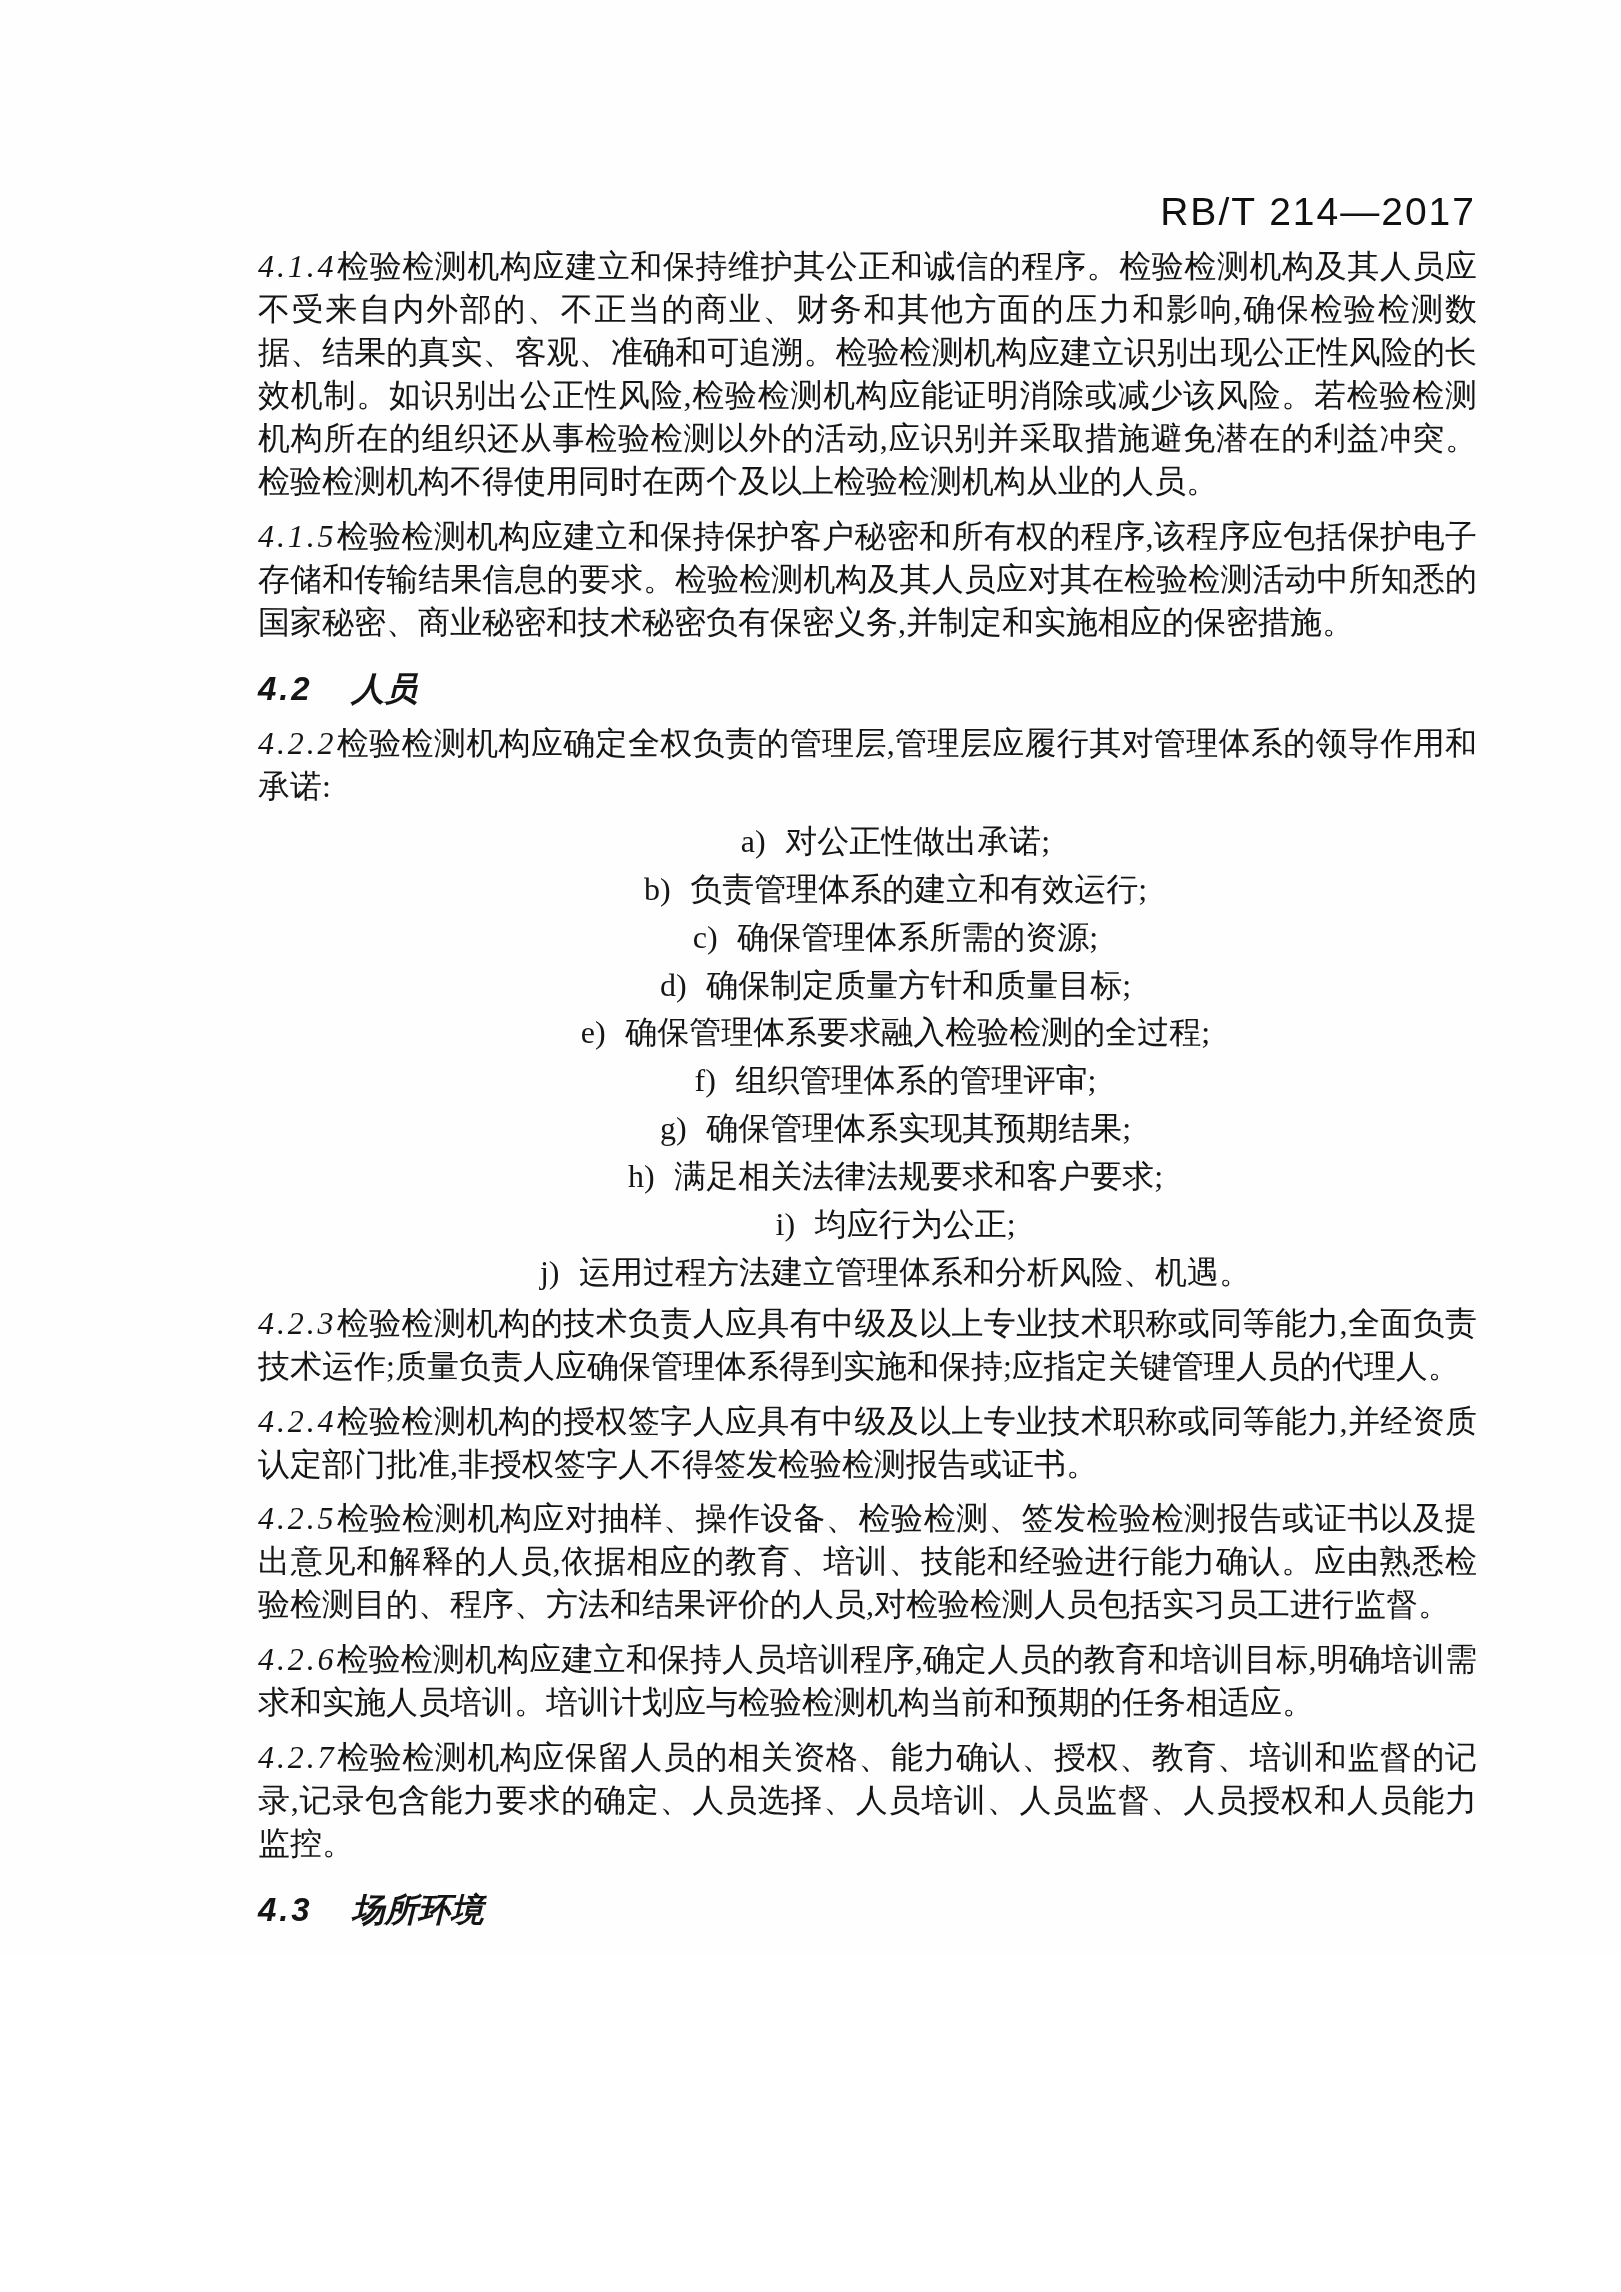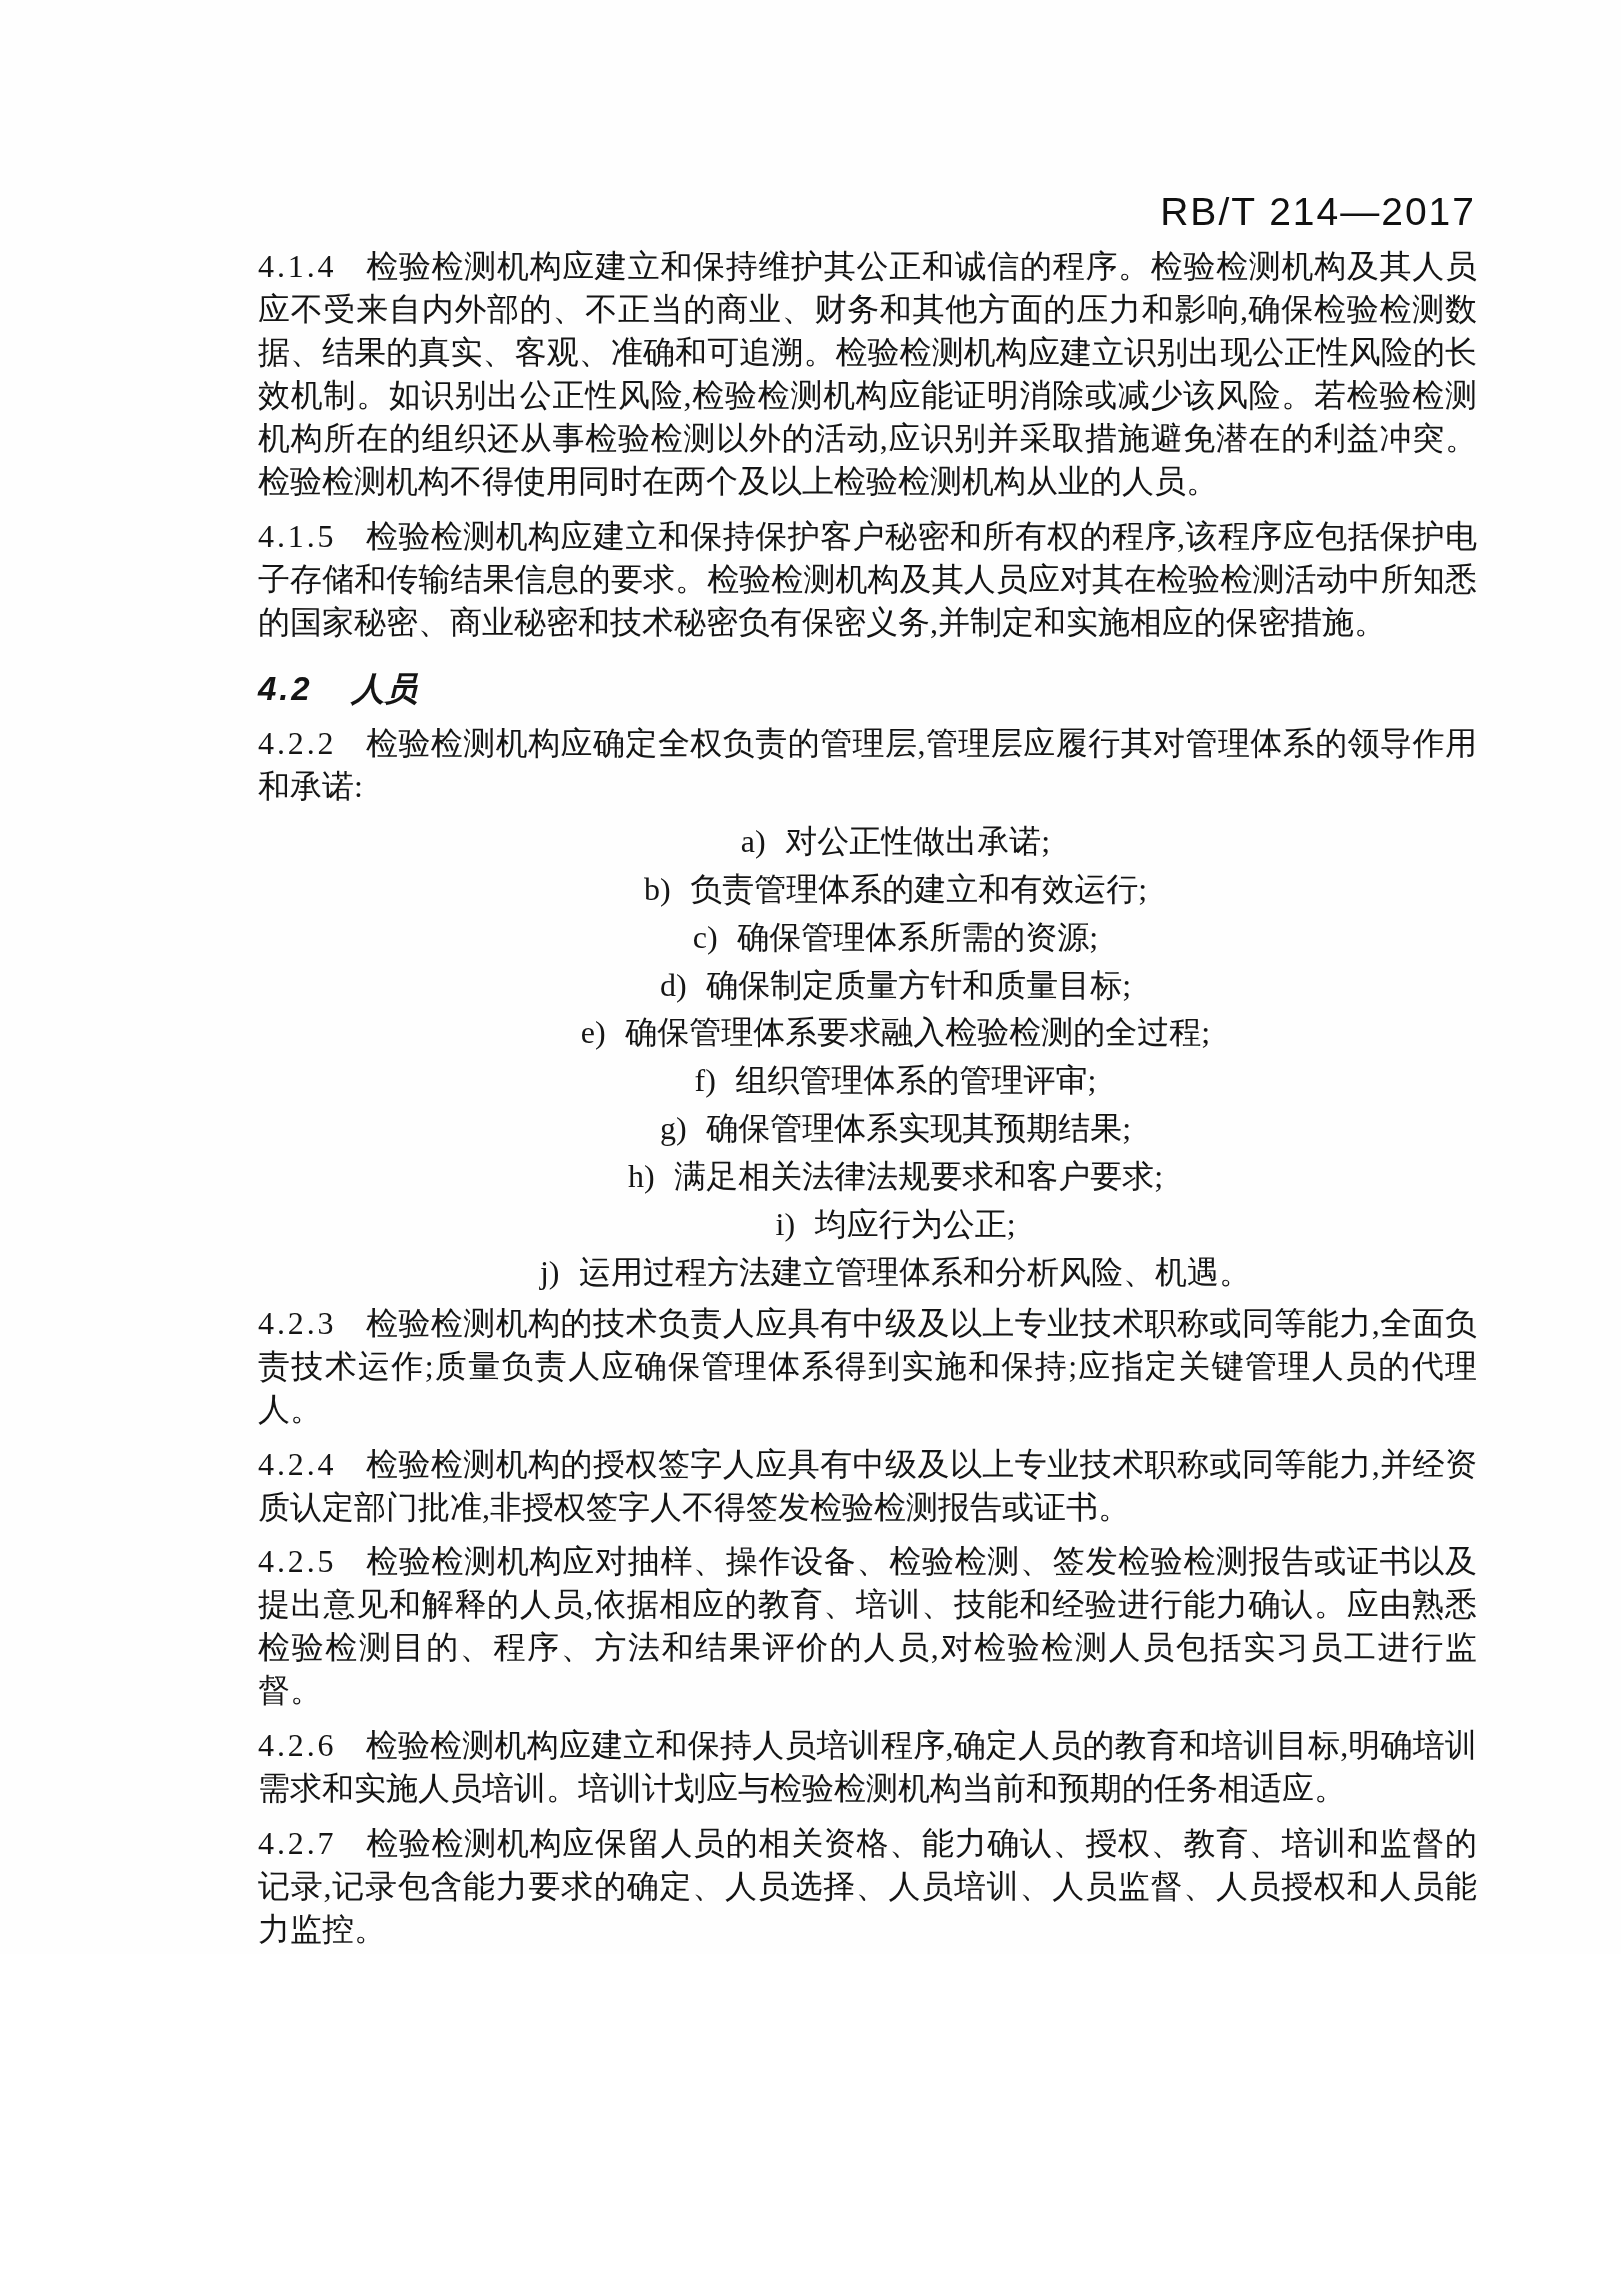--- a/index.html
+++ b/index.html
@@ -31,22 +31,22 @@
     left:258px;
     top:245px;
     width:1219px;
     font-size:32px;
     line-height:43px;
     text-align:justify;
   }
   p.clause { margin:0 0 11.8px 0; }
   .clause-num {
     letter-spacing:2.9px;
-    margin-right:29px;
     white-space:nowrap;
+    font-style:italic;
   }
   .section-heading {
     font-family:"Liberation Sans","DejaVu Sans",sans-serif;
     font-weight:700;
     font-size:33px;
     margin:23.5px 0 11.8px 0;
     text-align:left;
     font-style:italic;
   }
   .section-heading .section-num {

